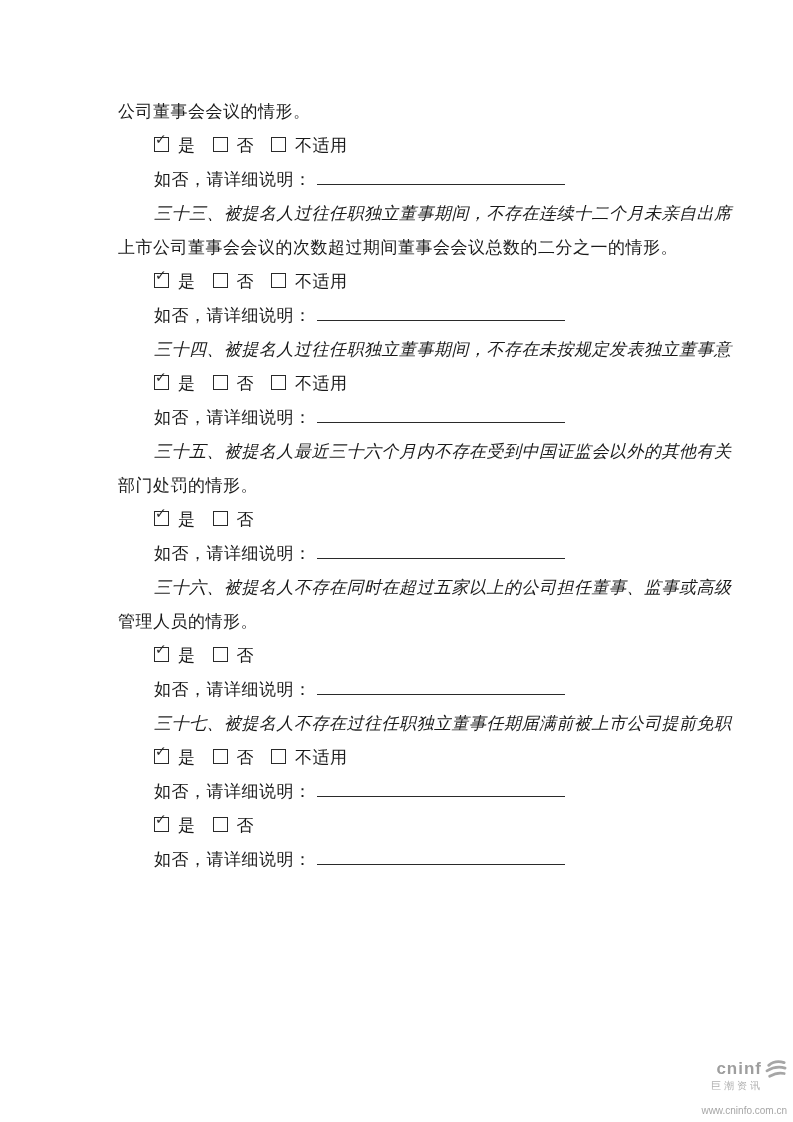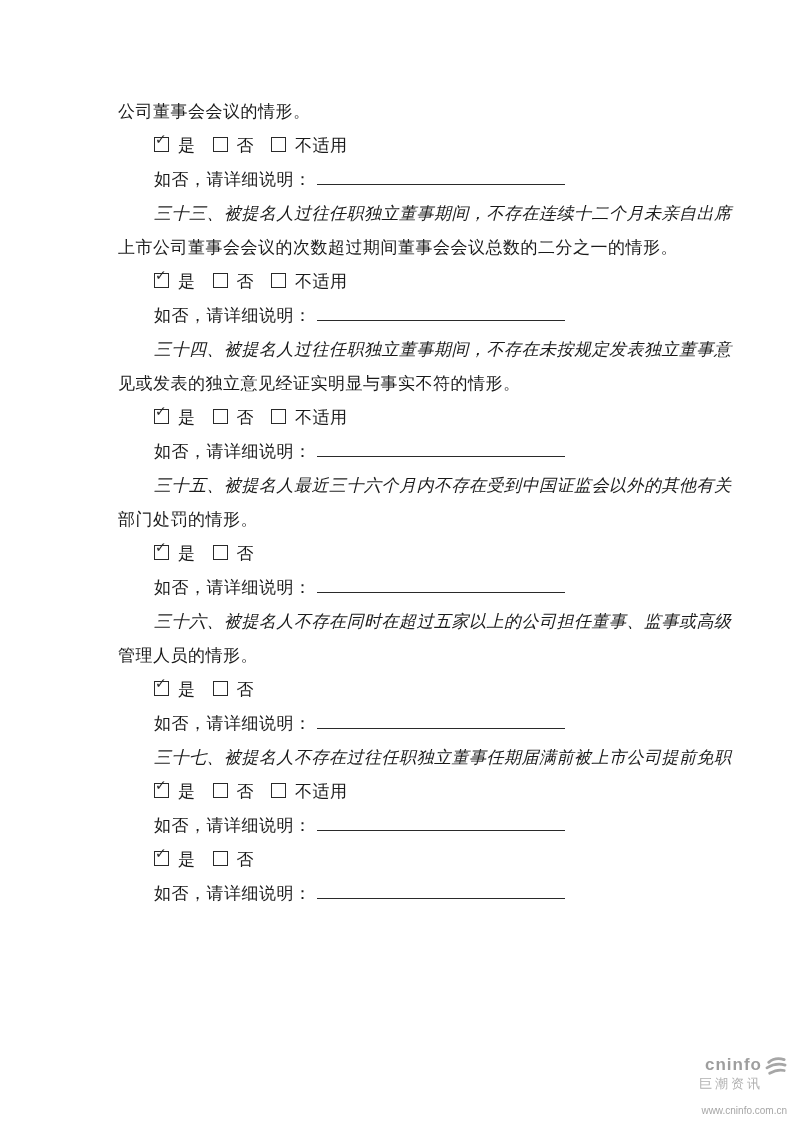--- a/index.html
+++ b/index.html
@@ -86,21 +86,21 @@
     padding-right: 2px;
   }
   .brand {
     font-weight: bold;
     font-size: 17px;
     letter-spacing: 1px;
     color: #9e9e9e;
   }
   .swirl-icon svg { display: block; }
   .cn-name {
-    font-size: 13px;
+    font-size: 10px;
     letter-spacing: 3px;
     color: #b0b0b0;
     margin-top: 1px;
     padding-right: 26px;
   }
   .url {
     font-size: 10px;
     color: #a6a6a6;
     margin-top: 14px;
     padding-right: 2px;
@@ -128,21 +128,20 @@
       <div class="line opt-row">
         <span class="cb"><span class="check">✓</span></span><span class="opt">是</span><span class="cb"></span><span class="opt">否</span><span class="cb"></span><span class="opt">不适用</span>
       </div>
       <div class="line ifno">
         <span>如否，请详细说明：</span><span class="blank"></span>
       </div>
     </section>
 
     <section>
       <div class="line first">三十四、被提名人过往任职独立董事期间，不存在未按规定发表独立董事意</div>
-      <div class="line cont">见或发表的独立意见经证实明显与事实不符的情形。</div>
       <div class="line opt-row">
         <span class="cb"><span class="check">✓</span></span><span class="opt">是</span><span class="cb"></span><span class="opt">否</span><span class="cb"></span><span class="opt">不适用</span>
       </div>
       <div class="line ifno">
         <span>如否，请详细说明：</span><span class="blank"></span>
       </div>
     </section>
 
     <section>
       <div class="line first">三十五、被提名人最近三十六个月内不存在受到中国证监会以外的其他有关</div>
@@ -182,21 +181,21 @@
       </div>
       <div class="line ifno">
         <span>如否，请详细说明：</span><span class="blank"></span>
       </div>
     </section>
 
   </div>
 
   <div class="logo">
     <div class="brand-row">
-      <span class="brand">cninfo</span>
+      <span class="brand">cninf</span>
       <span class="swirl-icon">
         <svg width="22" height="20" viewBox="0 0 24 22">
           <g fill="none" stroke="#a6a6a6" stroke-width="3" stroke-linecap="round">
             <path d="M4 7 Q11 1 21 4"></path>
             <path d="M2 13 Q12 7 22 10"></path>
             <path d="M5 19 Q14 14 21 16"></path>
           </g>
         </svg>
       </span>
     </div>

